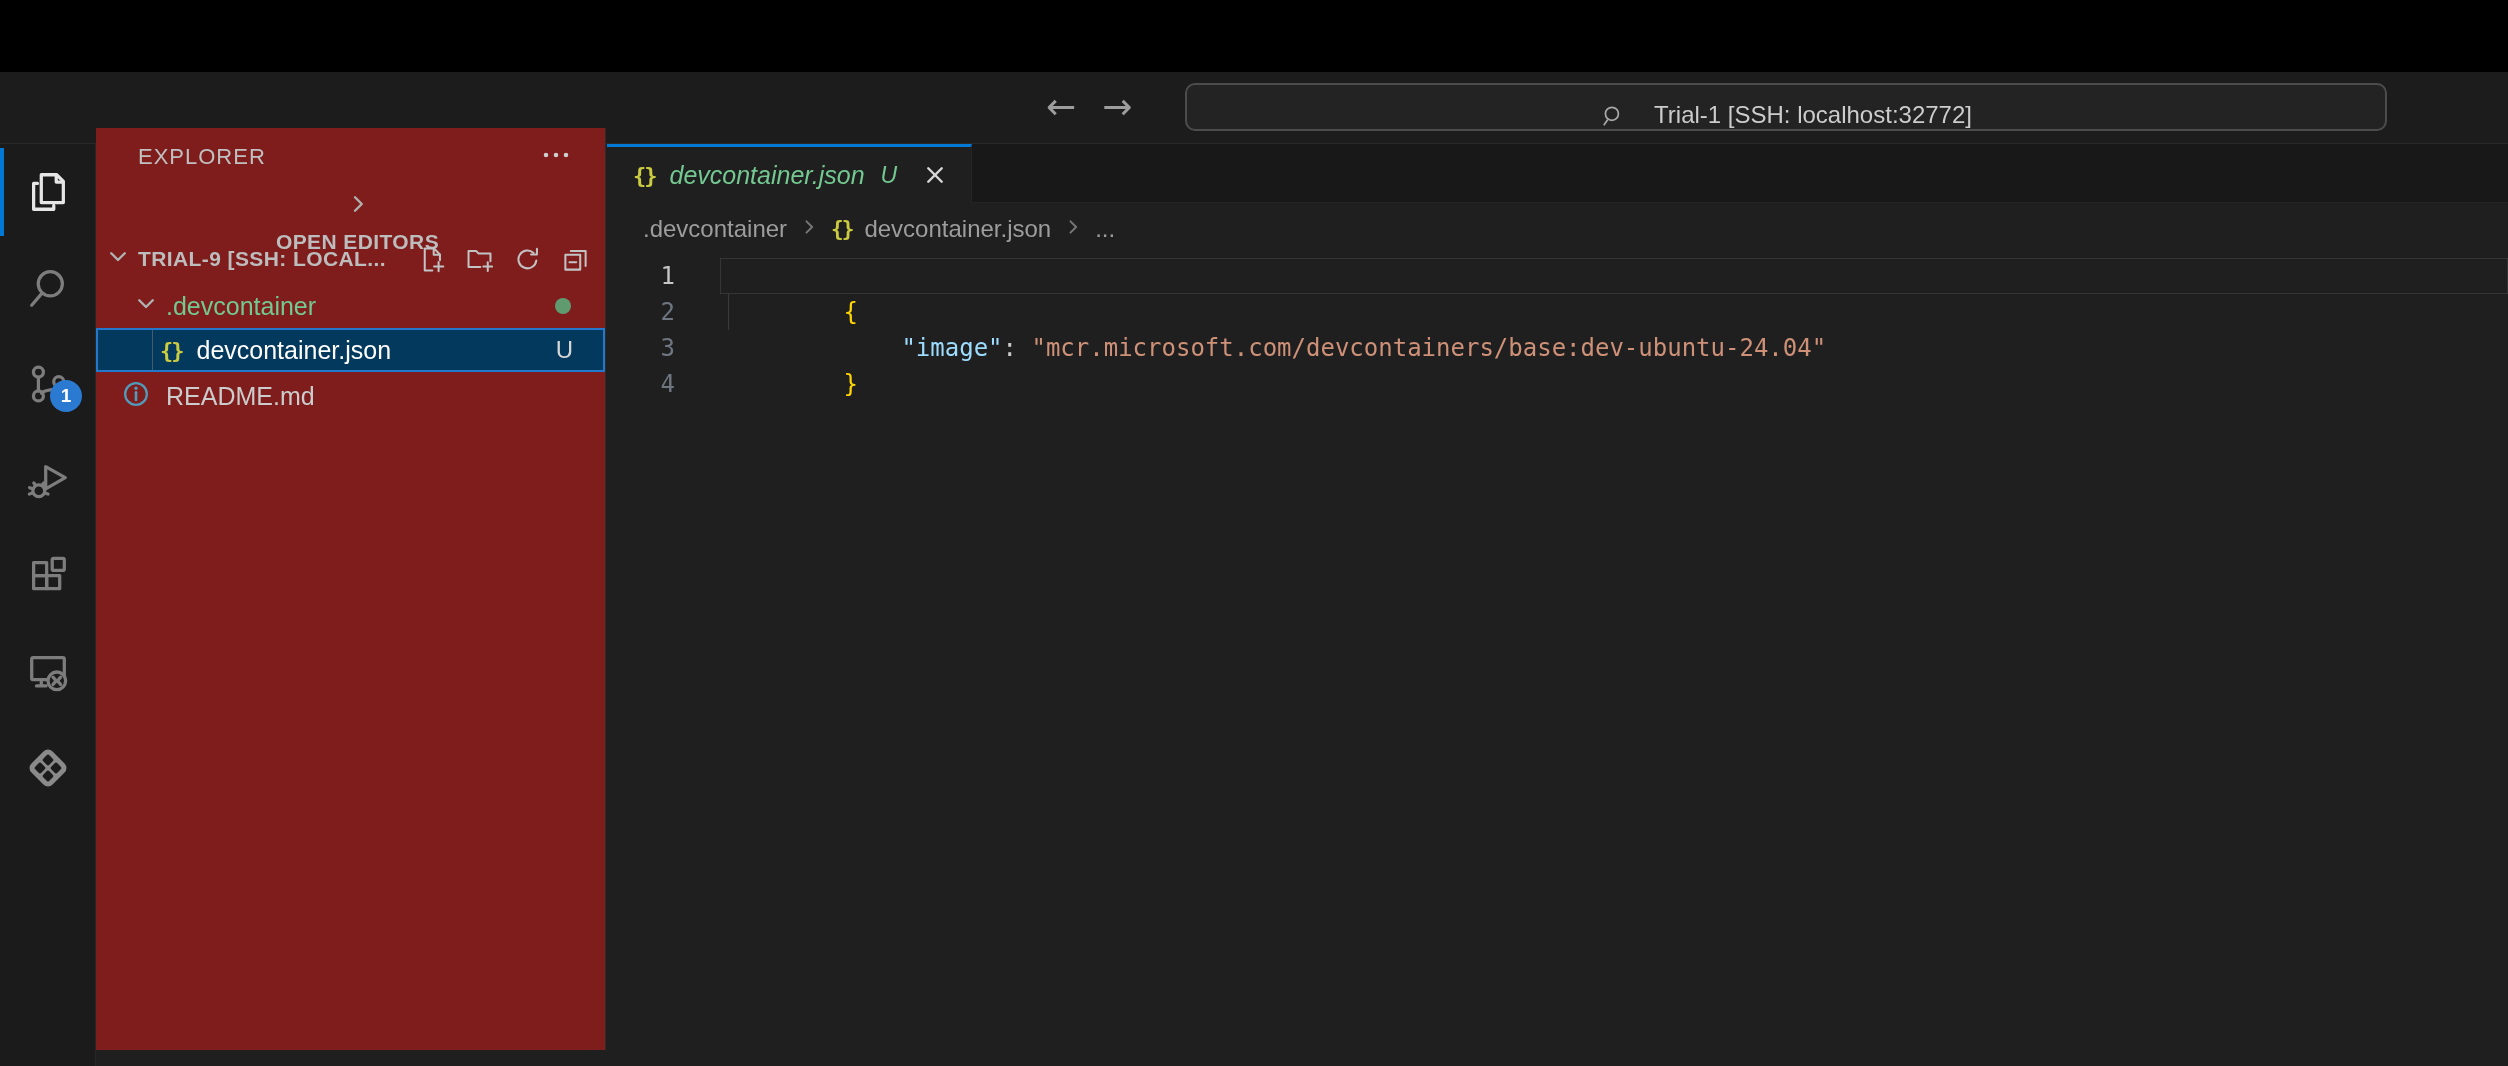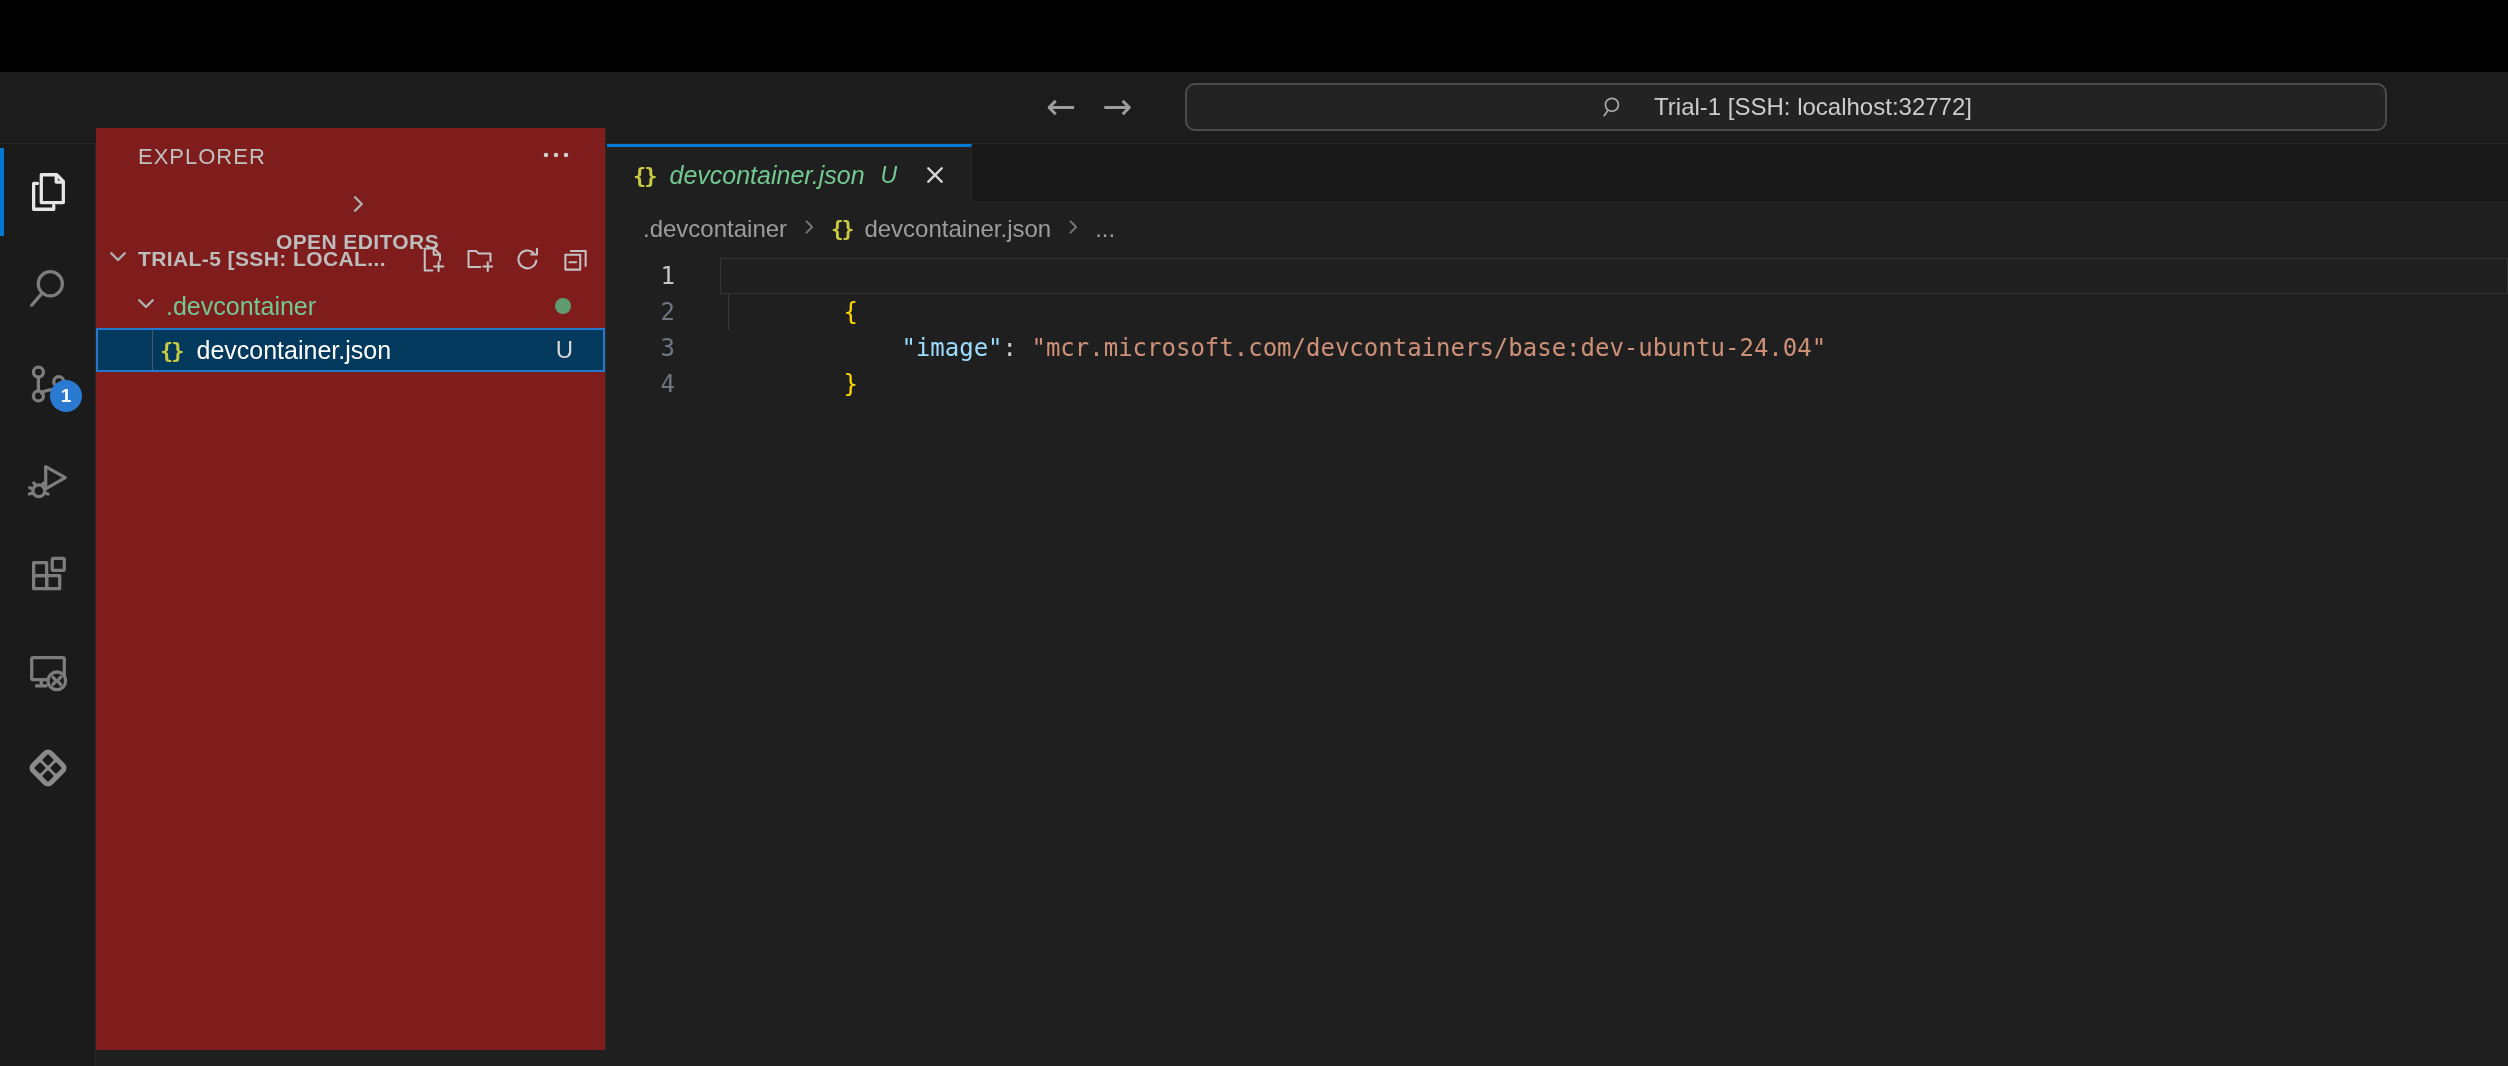--- a/index.html
+++ b/index.html
@@ -11,21 +11,21 @@
     -webkit-font-smoothing:antialiased;
   }
   
   .top-band { position:absolute; left:0; top:0; width:2508px; height:72px; background:#000; }
   .titlebar { position:absolute; left:0; top:72px; width:2508px; height:72px; background:#1c1c1c; border-bottom:1px solid #282828; }
   .nav-arrows { position:absolute; left:1046px; top:0; height:70px; display:flex; align-items:center; gap:26px; }
   .nav-btn { color:#9d9d9d; font-size:36px; font-family:"DejaVu Sans",sans-serif; line-height:1; cursor:default; }
   .command-center {
     position:absolute; left:1185px; top:11px; width:1202px; height:48px;
     background:#232323; border:2px solid #4c4c4c; border-radius:10px;
-    display:flex; align-items:center; justify-content:center; gap:28px;
+    display:flex; align-items:flex-end; justify-content:center; gap:28px;
     color:#cccccc; font-size:24px;
   }
   .command-center svg { width:26px; height:26px; stroke:#a8a8a8; }
   
   .activitybar { position:absolute; left:0; top:144px; width:96px; height:922px; background:#1b1b1b; border-right:1px solid #262626; }
   .ab-item { position:relative; width:96px; height:96px; display:flex; align-items:center; justify-content:center; }
   .ab-item svg { width:46px; height:46px; stroke:#7d7d7d; fill:none; stroke-width:1.7; stroke-linecap:round; stroke-linejoin:round; }
   .ab-item.active svg { stroke:#e6e6e6; }
   .active-indicator { position:absolute; left:0; top:4px; width:4px; height:88px; background:#0078d4; }
   .scm-badge {
@@ -198,21 +198,21 @@
       </span>
       <span class="sect-label">OPEN EDITORS</span>
     </div>
 
     <div class="row row-section">
       <span class="chev">
         <svg viewBox="0 0 16 16">
             <path d="M3.5 5.5 L8 10 L12.5 5.5"></path>
           </svg>
       </span>
-      <span class="sect-label">TRIAL-5 [SSH: LOCAL...</span>
+      <span class="sect-label">TRIAL-9 [SSH: LOCAL...</span>
       <span class="sect-actions">
         <svg viewBox="0 0 16 16">
           <path d="M9.5 1.5 H4 V14.5 H8.5"></path>
             <path d="M9.5 1.5 L13 5 V8.5"></path>
             <path d="M9.3 1.7 V5.2 H12.8"></path>
           <line x1="9.5" y1="12.2" x2="15" y2="12.2"></line>
             <line x1="12.2" y1="9.5" x2="12.2" y2="15"></line>
         </svg>
         <svg viewBox="0 0 16 16">
           <path d="M14.5 9 V4.5 H7.5 L6 3 H1.5 V12.5 H8.5"></path>
@@ -241,20 +241,30 @@
       <span class="git-dot"></span>
     </div>
 
     <div class="row row-json">
       <span class="indent-guide"></span>
       <span class="braces">{}</span>
       <span class="tree-label json-name">devcontainer.json</span>
       <span class="git-letter">U</span>
     </div>
 
+    <div class="row row-readme">
+      <span class="info-icon">
+        <svg viewBox="0 0 16 16" fill="none">
+          <circle cx="8" cy="8" r="6.2" stroke="#519aba" stroke-width="1.3"></circle>
+          <line x1="8" y1="7" x2="8" y2="11.4" stroke="#519aba" stroke-width="1.5" stroke-linecap="round"></line>
+          <circle cx="8" cy="4.7" r="0.95" fill="#519aba"></circle>
+        </svg>
+      </span>
+      <span class="tree-label">README.md</span>
+    </div>
   </div>
 
   <div class="editorgroup">
     <div class="tabstrip">
       <div class="tab">
         <span class="braces">{}</span>
         <span class="tab-label">devcontainer.json</span>
         <span class="tab-badge">U</span>
         <span class="tab-close">
           <svg viewBox="0 0 16 16" fill="none">

